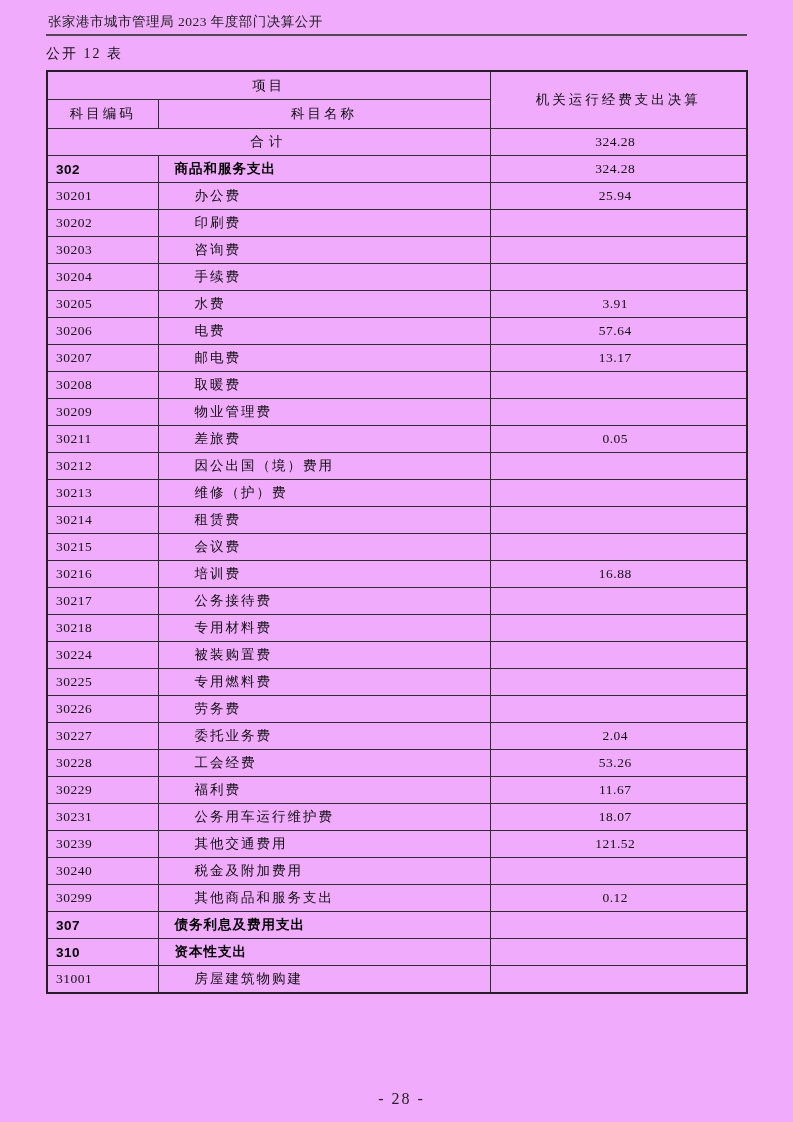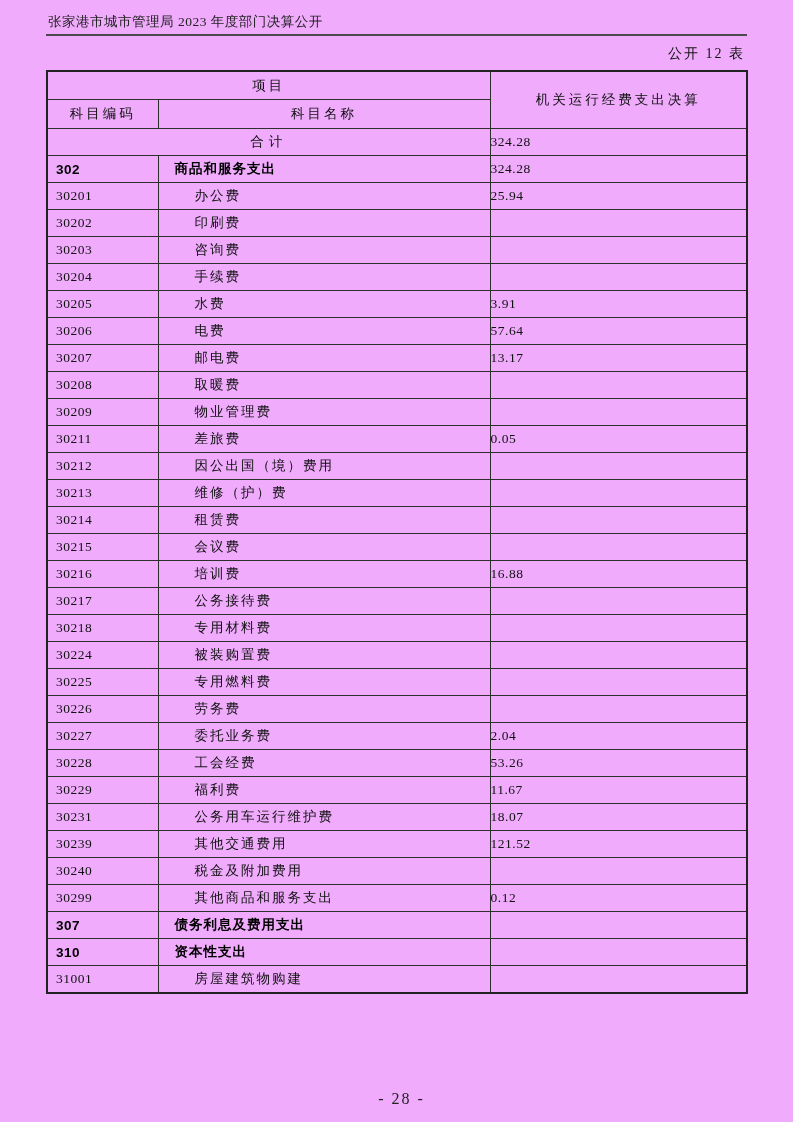--- a/index.html
+++ b/index.html
@@ -26,21 +26,20 @@
     text-align: center;
     font-family: "Liberation Sans", "DejaVu Sans", sans-serif;
     font-weight: bold;
     font-size: 25px;
     line-height: 32px;
     letter-spacing: 1px;
     color: #000;
   }
   .table-no {
     margin-top: 9px;
-    text-align: right;
     font-size: 14px;
     line-height: 17px;
     letter-spacing: 2px;
     padding-right: 2px;
   }
   .meta {
     margin-top: 4px;
     display: flex;
     justify-content: space-between;
     font-size: 14.5px;
@@ -67,21 +66,21 @@
   .budget thead th {
     font-weight: normal;
     text-align: center;
     letter-spacing: 3px;
   }
   .budget thead tr:nth-child(1) th { height: 27px; }
   .budget thead tr:nth-child(2) th { height: 28px; }
   .budget tbody tr { height: 27px; }
   .budget td.code { text-align: left; padding-left: 8px; letter-spacing: 0.5px; }
   .budget td.name { text-align: left; padding-left: 36px; letter-spacing: 2px; }
-  .budget td.value { text-align: left; padding-right: 6px; letter-spacing: 0.5px; }
+  .budget td.value { text-align: center; padding-right: 6px; letter-spacing: 0.5px; }
   .budget td.total-cell { text-align: center; letter-spacing: 5px; }
   .budget tr.cat td.code,
   .budget tr.cat td.name {
     font-weight: bold;
     font-family: "Liberation Sans", "DejaVu Sans", sans-serif;
     color: #000;
   }
   .budget tr.cat td.name { padding-left: 16px; letter-spacing: 1px; }
   .footer {
     position: absolute;

